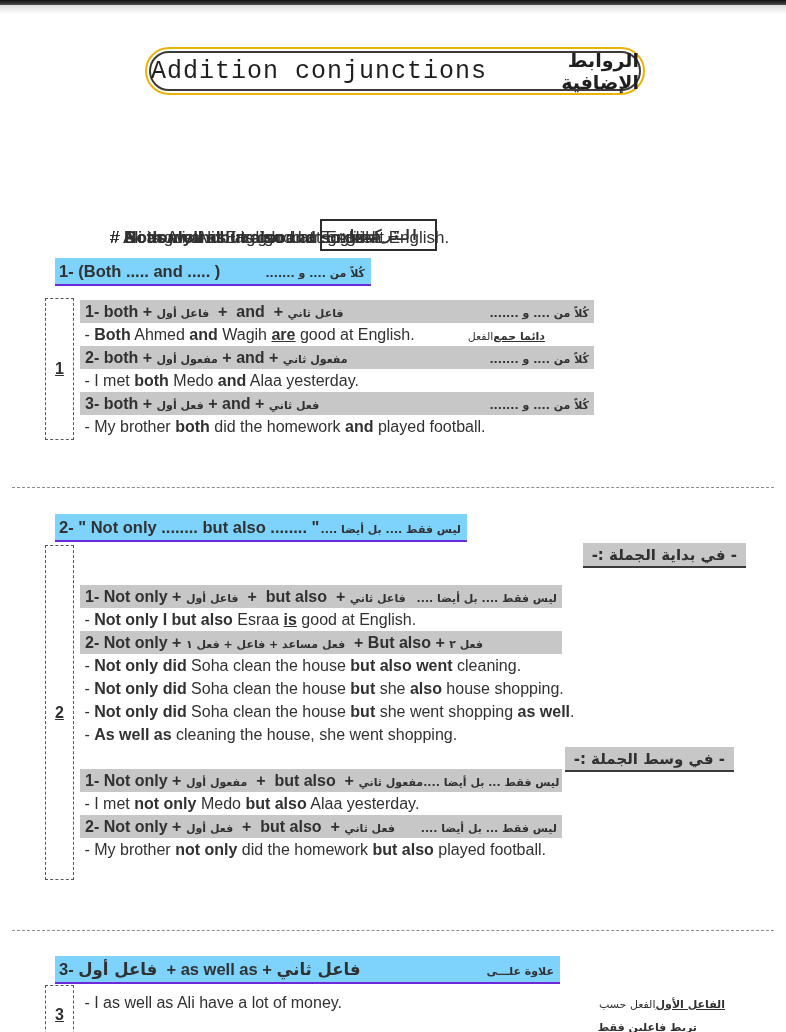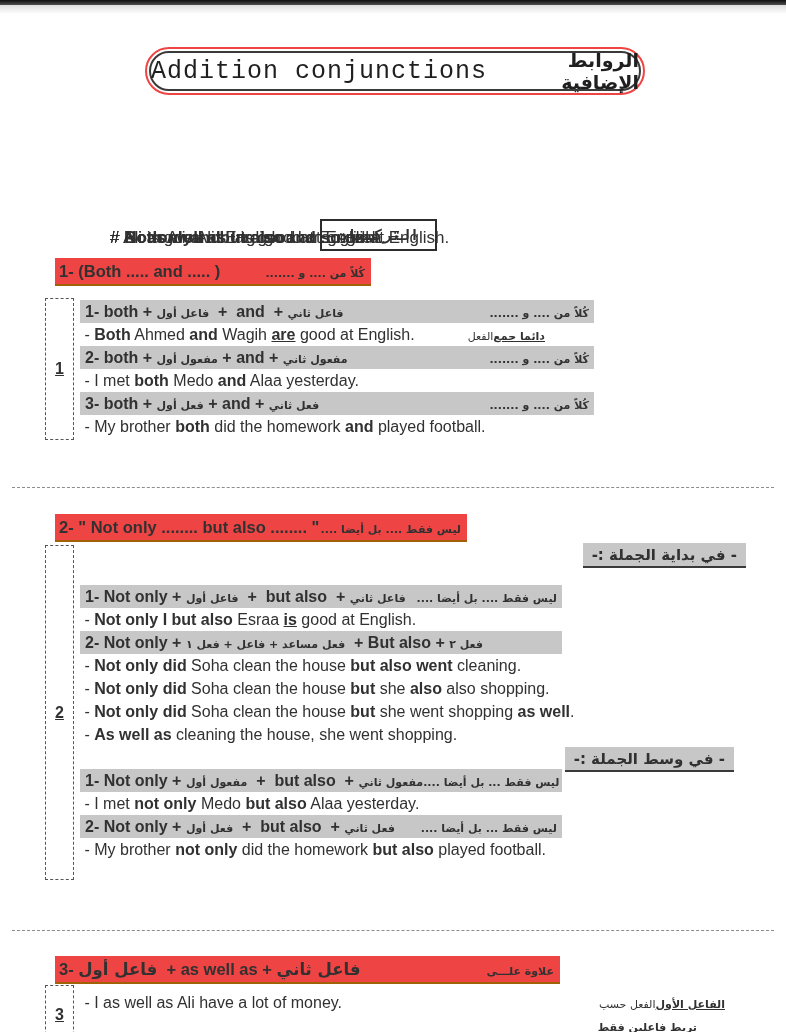--- a/index.html
+++ b/index.html
@@ -4,36 +4,36 @@
 <style>
   html,body{margin:0;padding:0;background:#e8e8e8;}
   #page{position:relative;width:786px;height:1032px;background:#ffffff;overflow:hidden;
         font-family:"Liberation Sans",sans-serif;color:#313131;}
   .topbar{position:absolute;top:0;left:0;width:786px;height:5px;
           background:linear-gradient(#0d0d0d,#4d4d4d);}
   .topfade{position:absolute;top:5px;left:0;width:786px;height:9px;
            background:linear-gradient(#dcdcdc,#ffffff);}
   
   .title-oval{position:absolute;left:145px;top:47px;width:500px;height:48px;
-              border:2px solid #ef4444;border-radius:26px;padding:2px;box-sizing:border-box;}
+              border:2px solid #eab308;border-radius:26px;padding:2px;box-sizing:border-box;}
   .title-oval-inner{width:100%;height:100%;border:2px solid #3a3a3a;border-radius:20px;
               display:flex;align-items:center;justify-content:center;gap:20px;box-sizing:border-box;}
   .title-en{font-family:"Liberation Mono","DejaVu Sans Mono",monospace;font-size:25px;
             letter-spacing:1px;color:#1f1f1f;white-space:pre;}
   .title-ar{font-family:"DejaVu Sans",sans-serif;font-size:19px;font-weight:bold;
             direction:rtl;color:#1f1f1f;}
   
   .intro{position:absolute;left:55px;top:112px;}
   .intro .row{height:27px;font-size:17px;}
   
   .tarkibat{position:absolute;left:320px;top:219px;width:113px;height:28px;
             border:2px solid #2c2c2c;display:flex;align-items:center;justify-content:center;
             font-family:Liberation Mono, monospace;font-weight:bold;font-size:15px;direction:rtl;}
   
-  .sec-head{position:absolute;background:#ef4444;border-bottom:2px solid #a16207;
+  .sec-head{position:absolute;background:#7dd3fc;border-bottom:2px solid #6d28d9;
             height:24px;padding:1px 6px 1px 4px;box-sizing:content-box;}
   .sec-head .row{height:100%;width:100%;font-size:16.5px;}
   #s1h{left:55px;top:258px;width:306px;}
   #s2h{left:55px;top:514px;width:402px;}
   #s3h{left:55px;top:956px;width:495px;}
   
   .row{display:flex;align-items:center;height:23px;font-size:16px;}
   .left,.right{white-space:pre;}
   .right{margin-left:auto;}
   .seg{white-space:pre;}
@@ -164,21 +164,21 @@
         <div class="row example">
           <span class="left"><span class="seg"> - </span><span class="seg b">Not only I but also</span><span class="seg"> Esraa </span><span class="seg b u">is</span><span class="seg"> good at English.</span></span>
         </div>
         <div class="row format">
           <span class="left"><span class="seg b">2- Not only + </span><span class="seg b ar" dir="rtl">فعل مساعد + فاعل + فعل ١</span><span class="seg b">  + But also + </span><span class="seg b ar" dir="rtl">فعل ٢</span></span>
         </div>
         <div class="row example">
           <span class="left"><span class="seg"> - </span><span class="seg b">Not only did</span><span class="seg"> Soha clean the house </span><span class="seg b">but also went</span><span class="seg"> cleaning.</span></span>
         </div>
         <div class="row example">
-          <span class="left"><span class="seg"> - </span><span class="seg b">Not only did</span><span class="seg"> Soha clean the house </span><span class="seg b">but</span><span class="seg"> she </span><span class="seg b">also</span><span class="seg"> also shopping.</span></span>
+          <span class="left"><span class="seg"> - </span><span class="seg b">Not only did</span><span class="seg"> Soha clean the house </span><span class="seg b">but</span><span class="seg"> she </span><span class="seg b">also</span><span class="seg"> house shopping.</span></span>
         </div>
         <div class="row example">
           <span class="left"><span class="seg"> - </span><span class="seg b">Not only did</span><span class="seg"> Soha clean the house </span><span class="seg b">but</span><span class="seg"> she went shopping </span><span class="seg b">as well</span><span class="seg">.</span></span>
         </div>
         <div class="row example">
           <span class="left"><span class="seg"> - </span><span class="seg b">As well as</span><span class="seg"> cleaning the house, she went shopping.</span></span>
         </div>
         <div class="row spacer"></div>
         <div class="row format">
           <span class="left"><span class="seg b">1- Not only + </span><span class="seg b ar" dir="rtl">مفعول أول</span><span class="seg b">  +  but also  + </span><span class="seg b ar" dir="rtl">مفعول ثاني</span></span>

